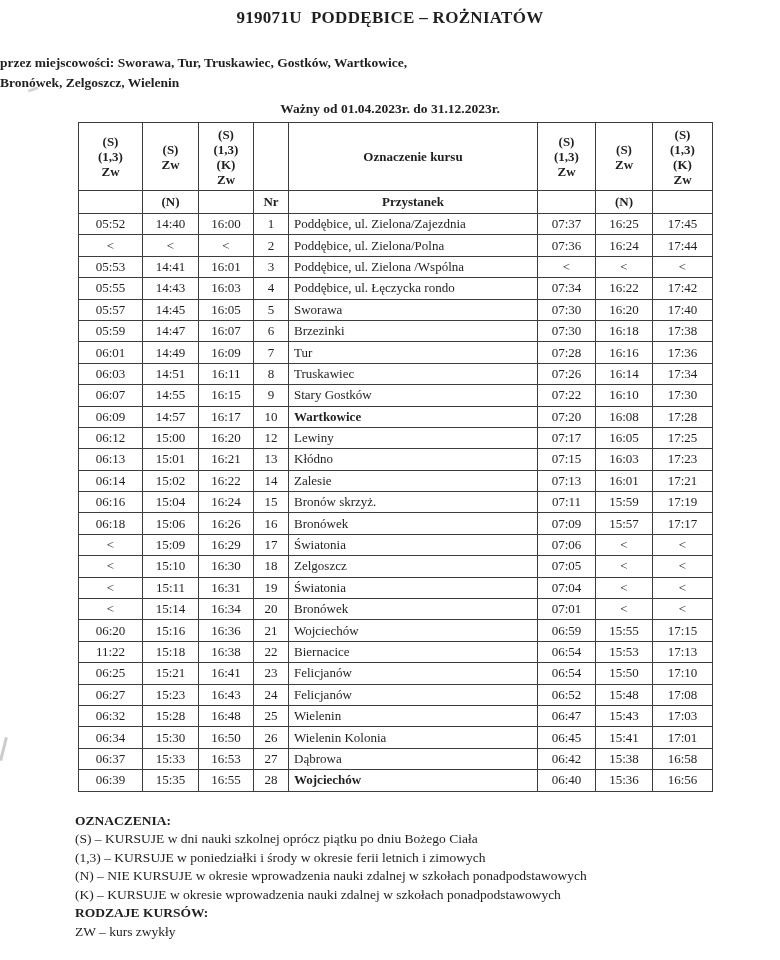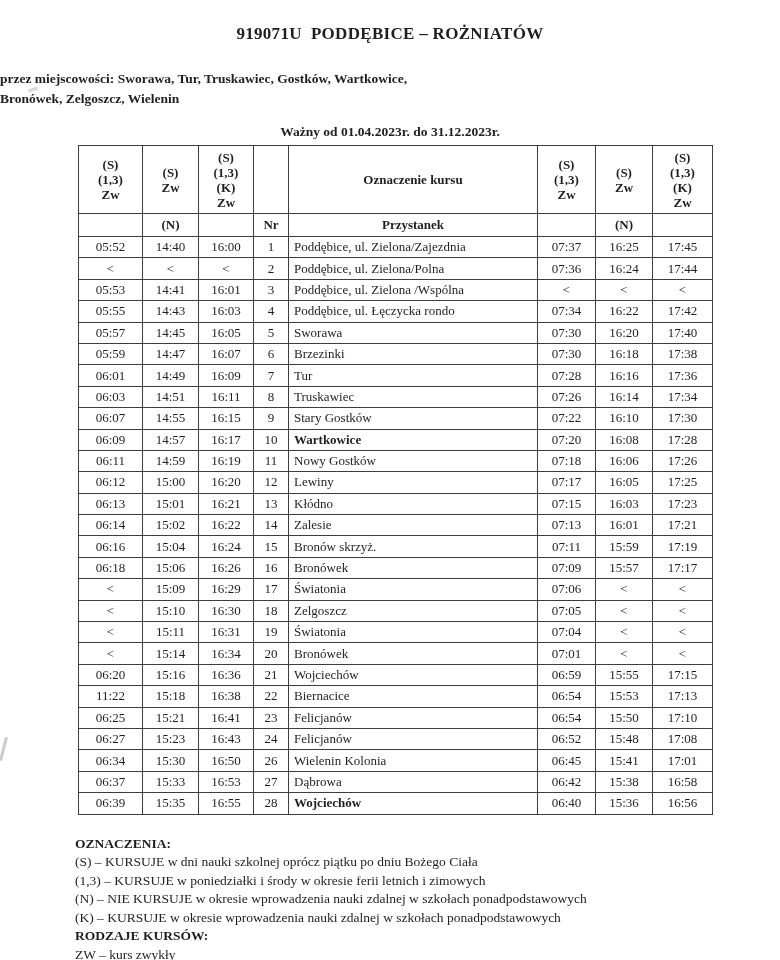--- a/index.html
+++ b/index.html
@@ -5,33 +5,33 @@
   html, body { margin: 0; padding: 0; }
   body {
     width: 780px; height: 960px;
     background: #ffffff;
     color: #1f1f1f;
     font-family: "Liberation Serif", "DejaVu Serif", serif;
     position: relative;
     overflow: hidden;
   }
   .doc-title {
-    margin: 16px; padding-top: 8px;
+    margin: 0; padding-top: 8px;
     text-align: center;
     font-size: 17px; font-weight: bold;
     letter-spacing: 0.3px;
     white-space: pre;
   }
   .via-block {
     margin-top: 25px;
     font-size: 13.5px; font-weight: bold;
     line-height: 20px;
   }
   .validity {
-    margin-top: 15px;
+    margin-top: 8px;
     text-align: center;
     font-size: 13.5px; font-weight: bold; font-family: Liberation Serif, serif;
   }
   table.timetable {
     margin: 5px 0 0 78px;
     width: 634px;
     border-collapse: collapse;
     table-layout: fixed;
   }
   table.timetable th, table.timetable td {
@@ -231,30 +231,20 @@
         <td>06:09</td>
         <td>14:57</td>
         <td>16:17</td>
         <td>10</td>
         <td class="station bold">Wartkowice</td>
         <td>07:20</td>
         <td>16:08</td>
         <td>17:28</td>
       </tr>
       <tr>
-        <td>06:11</td>
-        <td>14:59</td>
-        <td>16:19</td>
-        <td>11</td>
-        <td class="station">Nowy Gostków</td>
-        <td>07:18</td>
-        <td>16:06</td>
-        <td>17:26</td>
-      </tr>
-      <tr>
         <td>06:12</td>
         <td>15:00</td>
         <td>16:20</td>
         <td>12</td>
         <td class="station">Lewiny</td>
         <td>07:17</td>
         <td>16:05</td>
         <td>17:25</td>
       </tr>
       <tr>
@@ -369,20 +359,30 @@
       </tr>
       <tr>
         <td>06:27</td>
         <td>15:23</td>
         <td>16:43</td>
         <td>24</td>
         <td class="station">Felicjanów</td>
         <td>06:52</td>
         <td>15:48</td>
         <td>17:08</td>
+      </tr>
+      <tr>
+        <td>06:32</td>
+        <td>15:28</td>
+        <td>16:48</td>
+        <td>25</td>
+        <td class="station">Wielenin</td>
+        <td>06:47</td>
+        <td>15:43</td>
+        <td>17:03</td>
       </tr>
       <tr>
         <td>06:34</td>
         <td>15:30</td>
         <td>16:50</td>
         <td>26</td>
         <td class="station">Wielenin Kolonia</td>
         <td>06:45</td>
         <td>15:41</td>
         <td>17:01</td>

